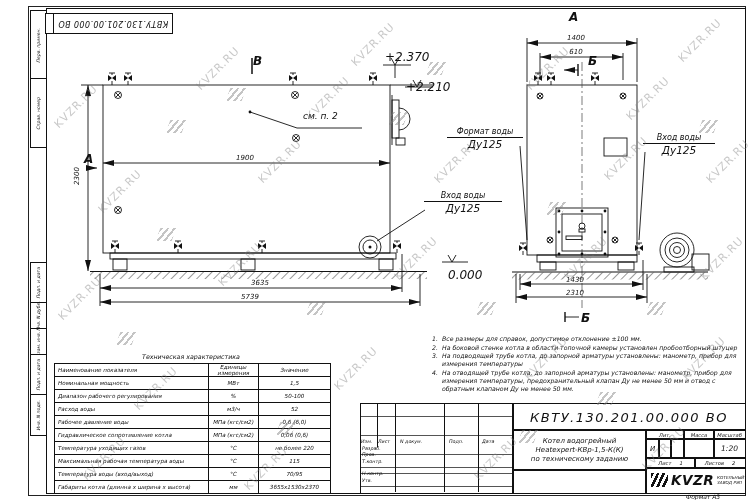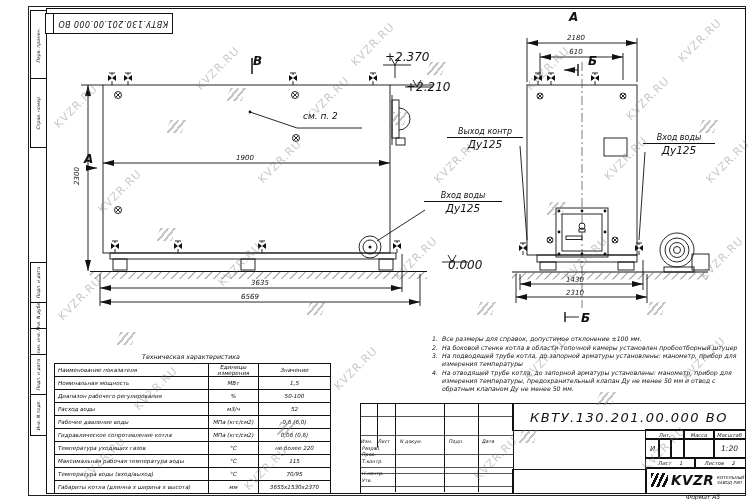--- a/index.html
+++ b/index.html
@@ -279,35 +279,35 @@
         <path d="M8,245 L12,252 L16,245" class="s"></path>
     </g>
   </svg>
 
   <div class="lbl viewletter" style="left:253px;top:54px">В</div>
   <div class="lbl viewletter" style="left:84px;top:152px">А</div>
   <div class="lbl" style="left:303px;top:111px;font-size:9px">см. п. 2</div>
   <div class="lbl dim" style="left:225px;top:154px;width:40px">1900</div>
   <div class="lbl dim" style="left:68px;top:172px;transform:rotate(-90deg)">2300</div>
   <div class="lbl dim" style="left:240px;top:279px;width:40px">3635</div>
-  <div class="lbl dim" style="left:230px;top:293px;width:40px">6569</div>
+  <div class="lbl dim" style="left:230px;top:293px;width:40px">5739</div>
   <div class="lbl elev" style="left:385px;top:50px">+2.370</div>
   <div class="lbl elev" style="left:406px;top:80px">+2.210</div>
-  <div class="lbl elev" style="left:448px;top:258px">0.000</div>
+  <div class="lbl elev" style="left:448px;top:268px">0.000</div>
   <div class="lbl port" style="left:424px;top:191px;width:78px">
     <div class="p1">Вход воды</div>
     <div class="p2">Ду125</div>
   </div>
 
   <div class="lbl viewletter" style="left:569px;top:10px">А</div>
-  <div class="lbl dim" style="left:558px;top:34px;width:36px">2180</div>
+  <div class="lbl dim" style="left:558px;top:34px;width:36px">1400</div>
   <div class="lbl dim" style="left:558px;top:48px;width:36px">610</div>
   <div class="lbl viewletter" style="left:588px;top:54px">Б</div>
   <div class="lbl port" style="left:447px;top:127px;width:76px">
-    <div class="p1">Выход контр</div>
+    <div class="p1">Формат воды</div>
     <div class="p2">Ду125</div>
   </div>
   <div class="lbl port" style="left:643px;top:133px;width:72px">
     <div class="p1">Вход воды</div>
     <div class="p2">Ду125</div>
   </div>
   <div class="lbl dim" style="left:557px;top:276px;width:36px">1430</div>
   <div class="lbl dim" style="left:557px;top:289px;width:36px">2310</div>
   <div class="lbl viewletter" style="left:581px;top:311px">Б</div>
 
@@ -396,20 +396,25 @@
   <div class="gridlbl" style="left:400px;top:439px">N докум.</div>
   <div class="gridlbl" style="left:449px;top:439px">Подп.</div>
   <div class="gridlbl" style="left:482px;top:439px">Дата</div>
   <div class="gridlbl" style="left:362px;top:446px">Разраб.</div>
   <div class="gridlbl" style="left:362px;top:452px">Пров.</div>
   <div class="gridlbl" style="left:362px;top:459px">Т.контр.</div>
   <div class="gridlbl" style="left:362px;top:471px">Н.контр.</div>
   <div class="gridlbl" style="left:362px;top:478px">Утв.</div>
 
   <div class="tb-box tb-number" style="left:512px;top:403px;width:232px;height:26px">КВТУ.130.201.00.000  ВО</div>
+  <div class="tb-box tb-name" style="left:512px;top:429px;width:133px;height:40px">
+    <span>Котел водогрейный</span>
+    <span>Heatexpert-КВр-1,5-К(К)</span>
+    <span>по техническому заданию</span>
+  </div>
   <div class="tb-box" style="left:512px;top:469px;width:133px;height:23px"></div>
 
   <div class="tb-box tb-small" style="left:645px;top:429px;width:38px;height:9px">Лит.</div>
   <div class="tb-box tb-small" style="left:683px;top:429px;width:30px;height:9px">Масса</div>
   <div class="tb-box tb-small" style="left:713px;top:429px;width:31px;height:9px">Масштаб</div>
   <div class="tb-box tb-small" style="left:645px;top:438px;width:13px;height:19px;font-size:7px">И</div>
   <div class="tb-box" style="left:658px;top:438px;width:12px;height:19px"></div>
   <div class="tb-box" style="left:670px;top:438px;width:13px;height:19px"></div>
   <div class="tb-box" style="left:683px;top:438px;width:30px;height:19px"></div>
   <div class="tb-box tb-small" style="left:713px;top:438px;width:31px;height:19px;font-size:7.5px">1:20</div>

